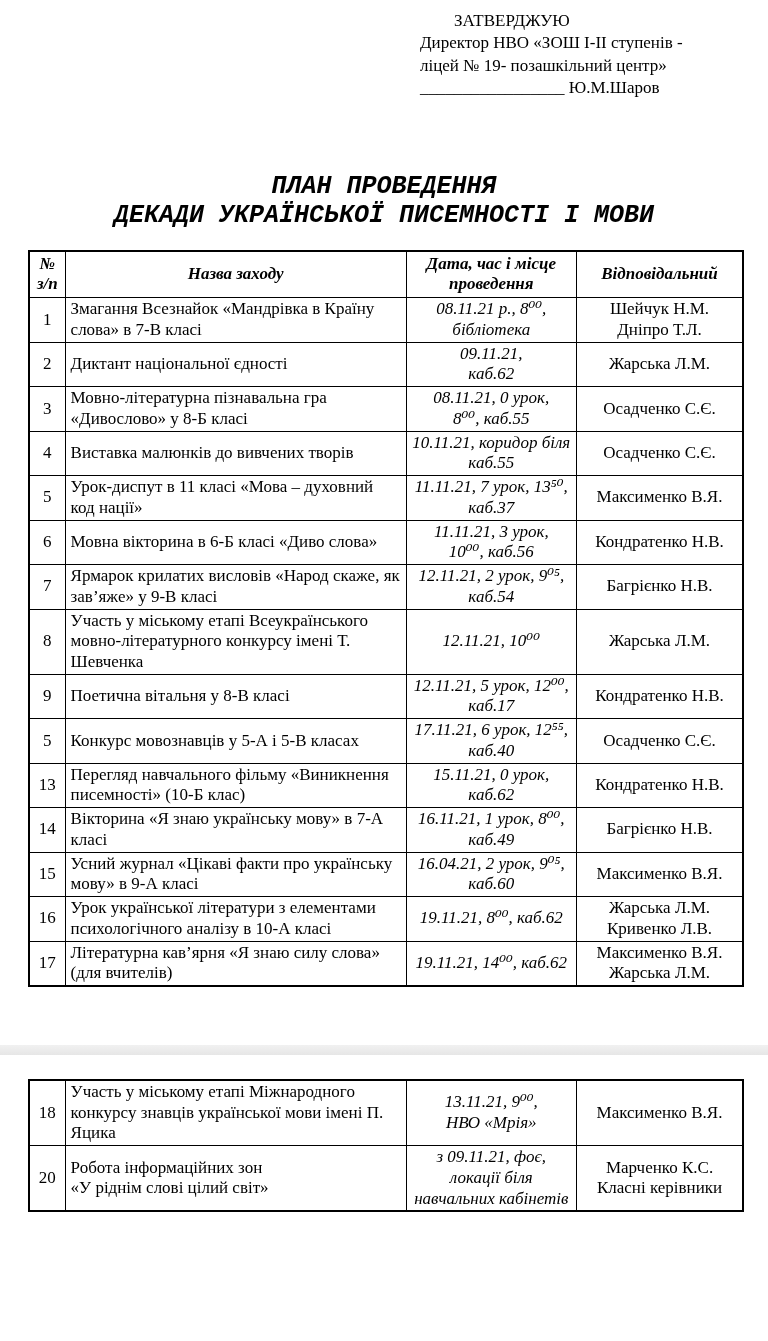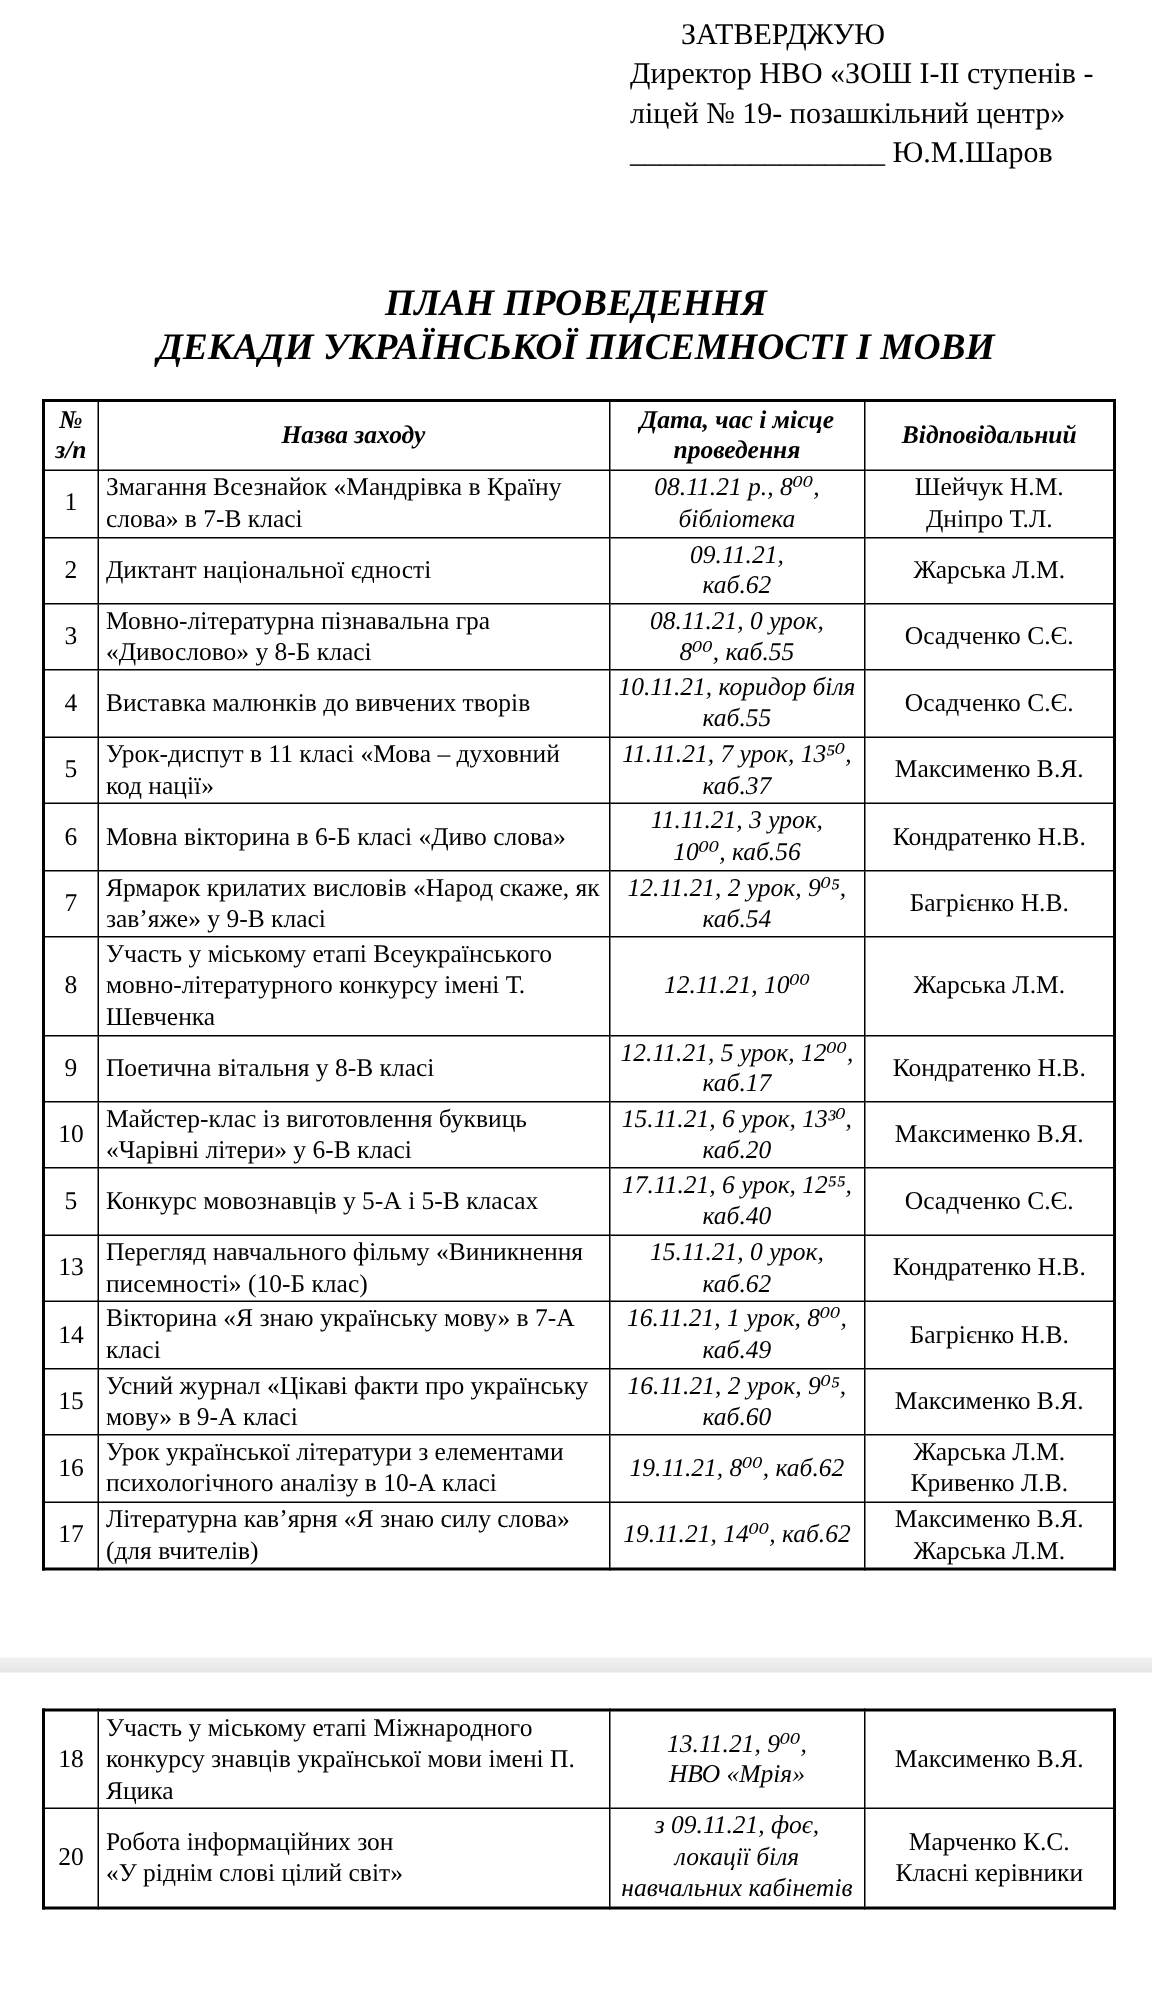--- a/index.html
+++ b/index.html
@@ -12,31 +12,31 @@
   .page {
     width: 768px;
     min-height: 1341px;
     background: #ffffff;
     position: relative;
     overflow: hidden;
   }
   
   .approval {
     margin: 10px 0 0 420px;
-    font-size: 20px;
+    font-size: 17px;
     line-height: 1.32;
     width: 340px;
   }
   .approval .approve-label { padding-left: 34px; }
   .sig-row { white-space: nowrap; }
   
   .doc-title {
     margin-top: 72px;
     text-align: center;
-    font-family: Liberation Serif, serif;
+    font-family: Liberation Mono, monospace;
     font-weight: bold;
     font-style: italic;
     font-size: 25px;
     line-height: 1.16;
     letter-spacing: 0px;
   }
   
   table.plan-table {
     border-collapse: collapse;
     table-layout: fixed;
@@ -165,27 +165,20 @@
       <td class="resp-cell">Жарська Л.М.</td>
     </tr>
     <tr>
       <td class="num-cell">9</td>
       <td class="name-cell">Поетична вітальня у 8-В класі</td>
       <td class="date-cell">12.11.21, 5 урок, 12⁰⁰,
 каб.17</td>
       <td class="resp-cell">Кондратенко Н.В.</td>
     </tr>
     <tr>
-      <td class="num-cell">10</td>
-      <td class="name-cell">Майстер-клас із виготовлення буквиць «Чарівні літери» у 6-В класі</td>
-      <td class="date-cell">15.11.21, 6 урок, 13³⁰,
-каб.20</td>
-      <td class="resp-cell">Максименко В.Я.</td>
-    </tr>
-    <tr>
       <td class="num-cell">5</td>
       <td class="name-cell">Конкурс мовознавців у 5-А і 5-В класах</td>
       <td class="date-cell">17.11.21, 6 урок, 12⁵⁵,
 каб.40</td>
       <td class="resp-cell">Осадченко С.Є.</td>
     </tr>
     <tr>
       <td class="num-cell">13</td>
       <td class="name-cell">Перегляд навчального фільму «Виникнення писемності» (10-Б клас)</td>
       <td class="date-cell">15.11.21, 0 урок,
@@ -195,21 +188,21 @@
     <tr>
       <td class="num-cell">14</td>
       <td class="name-cell">Вікторина «Я знаю українську мову» в 7-А класі</td>
       <td class="date-cell">16.11.21, 1 урок, 8⁰⁰,
 каб.49</td>
       <td class="resp-cell">Багрієнко Н.В.</td>
     </tr>
     <tr>
       <td class="num-cell">15</td>
       <td class="name-cell">Усний журнал «Цікаві факти про українську мову» в 9-А класі</td>
-      <td class="date-cell">16.11.21, 2 урок, 9⁰⁵,
+      <td class="date-cell">16.04.21, 2 урок, 9⁰⁵,
 каб.60</td>
       <td class="resp-cell">Максименко В.Я.</td>
     </tr>
     <tr>
       <td class="num-cell">16</td>
       <td class="name-cell">Урок української літератури з елементами психологічного аналізу в 10-А класі</td>
       <td class="date-cell">19.11.21, 8⁰⁰, каб.62</td>
       <td class="resp-cell">Жарська Л.М.
 Кривенко Л.В.</td>
     </tr>

